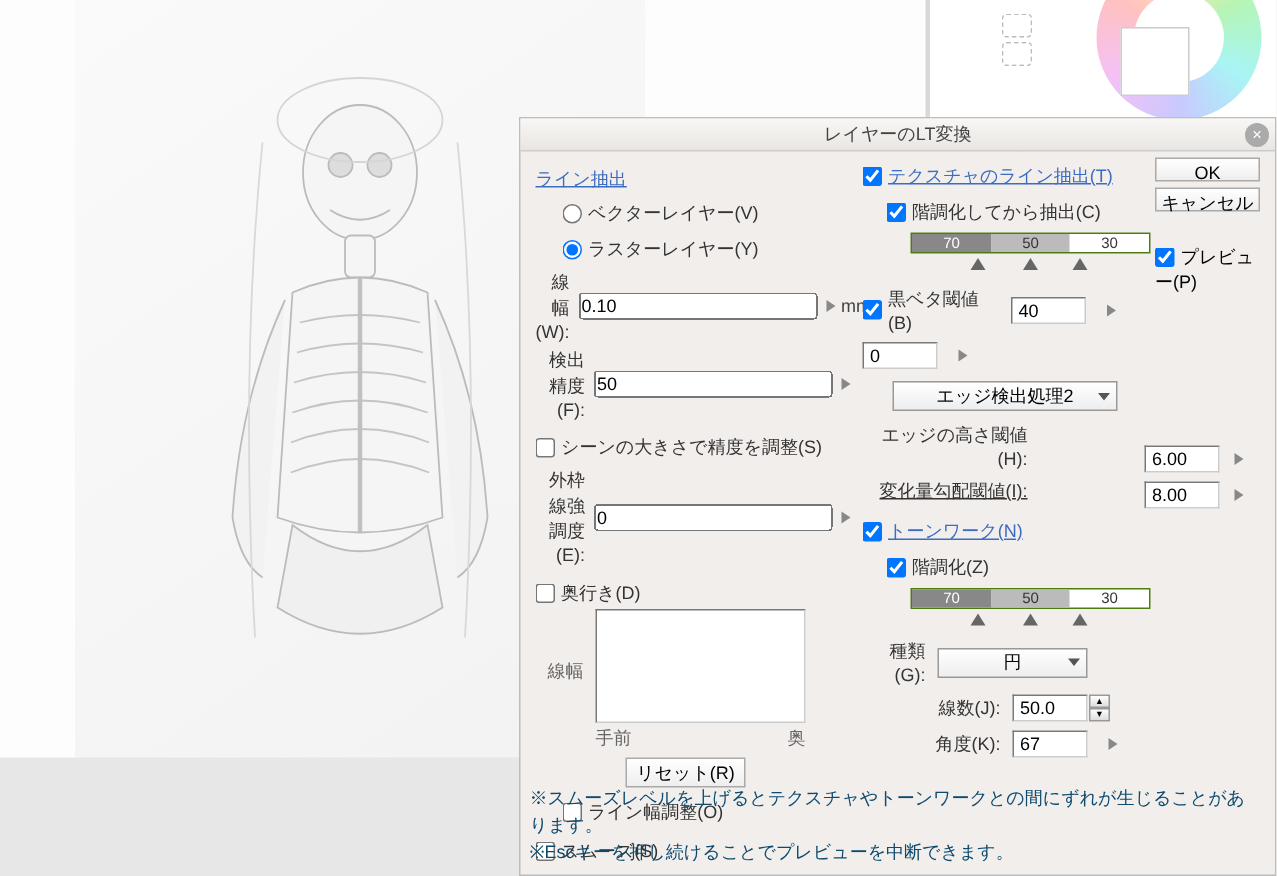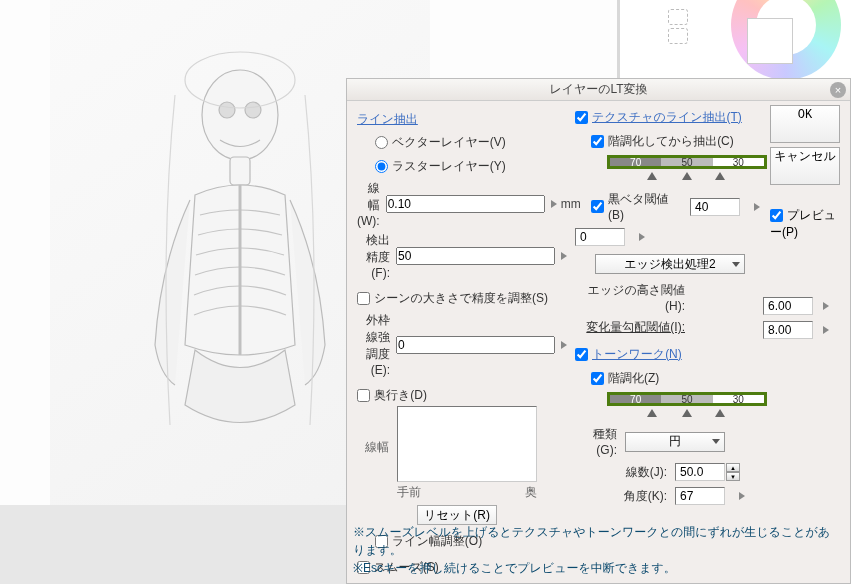--- a/index.html
+++ b/index.html
@@ -26,26 +26,26 @@
     .col-right { position:absolute; left:228px; top:2px; width:185px; }
     .col-buttons { position:absolute; right:8px; top:4px; width:72px; }
     
     .section-title { color:#3b6dc2; text-decoration:underline; margin-bottom:4px; }
     .row { display:flex; align-items:center; margin:4px 0; min-height:20px; }
     .row .lbl { flex:1; text-align:right; padding-right:6px; color:#333; }
     .row.left-lbl .lbl { text-align:left; flex:none; }
     input[type=checkbox] { margin-right:4px; vertical-align:middle; }
     input[type=radio] { margin-right:4px; vertical-align:middle; }
     
-    .btn { width:70px; height:38px; background:linear-gradient(#fff,#eee); border:1px solid #aaa; margin-bottom:4px; display:block; text-align:center; line-height:18px; cursor:pointer;font-family:Liberation Mono, monospace; }
+    .btn { width:70px; height:16px; background:linear-gradient(#fff,#eee); border:1px solid #aaa; margin-bottom:4px; display:block; text-align:center; line-height:18px; cursor:pointer; }
     
     .tri { width:0; height:0; border-top:4px solid transparent; border-bottom:4px solid transparent; border-left:6px solid #888; display:inline-block; margin-left:6px; cursor:pointer; }
     .unit { margin-left:4px; color:#444; }
     
-    .slider { width:160px; height:14px; background:#fff; border:3px solid #4d7c0f; position:relative; display:flex; margin:4px 0; }
+    .slider { width:160px; height:14px; background:#fff; border:1px solid #4d7c0f; position:relative; display:flex; margin:4px 0; }
     .slider .seg { flex:1; height:100%; display:flex; align-items:center; justify-content:center; font-size:10px; color:#333; }
     .slider .seg.dark { background:#888; color:#fff; }
     .slider .seg.mid { background:#bbb; }
     .slider-track { width:160px; height:8px; position:relative; }
     .slider-thumb { position:absolute; width:0; height:0; border-left:5px solid transparent; border-right:5px solid transparent; border-bottom:8px solid #666; top:-1px; }
     
     .graph-box { width:140px; height:76px; border:1px inset #ccc; background:#fff; margin:2px 0 2px 40px; }
     .graph-labels { display:flex; justify-content:space-between; margin:0 0 4px 40px; width:140px; color:#666; font-size:11px; }
     .reset-btn { width:80px; height:20px; margin-left:60px; border:1px solid #aaa; background:linear-gradient(#fff,#eee); text-align:center; line-height:18px; cursor:pointer; }
     
@@ -191,21 +191,21 @@
             <div class="seg">30</div>
           </div>
           <div class="slider-track">
               <div class="slider-thumb" style="left:40px;"></div>
               <div class="slider-thumb" style="left:75px;"></div>
               <div class="slider-thumb" style="left:108px;"></div>
             </div>
         </div>
       </div>
 
-      <div class="r-row" style="margin-top:10px;justify-content:flex-end;">
+      <div class="r-row" style="margin-top:10px;">
           <input type="checkbox" checked="" style="">
           <span class="lbl2" style="width:82px;text-align:left;">黒ベタ閾値(B)</span>
           <input class="num-spin" value="40" style="">
           <span class="tri" style="margin-left:14px;"></span>
         </div>
       <div class="r-row">
           <input class="num-spin" value="0" style="">
           <span class="tri" style="margin-left:14px;"></span>
         </div>
 

